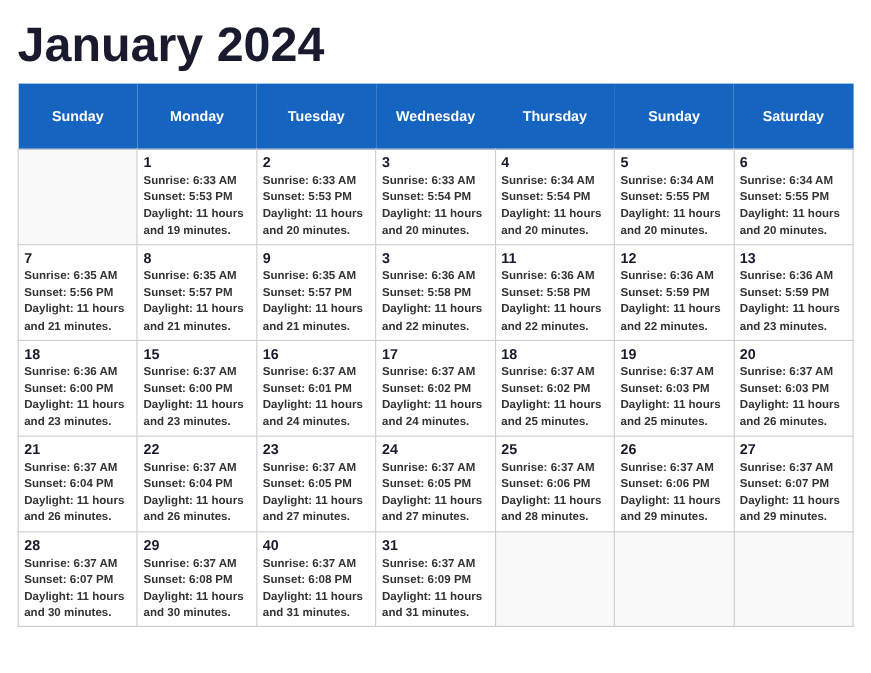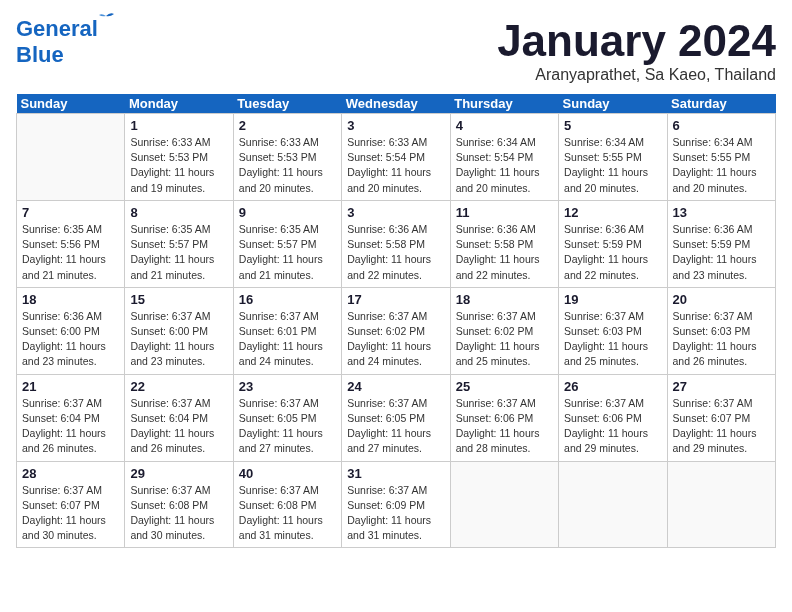--- a/index.html
+++ b/index.html
@@ -34,22 +34,22 @@
       color: #333;
     }
     .calendar {
       width: 100%;
       border-collapse: collapse;
       font-size: 11px;
     }
     .calendar th {
       background: #1565c0;
       color: #fff;
-      padding: 2px 4px;
-      text-align: left;
+      padding: 22px 4px;
+      text-align: center;
       font-size: 13px;
       font-weight: bold;
     }
     .calendar td {
       border: 1px solid #ccc;
       vertical-align: top;
       padding: 4px 5px;
       height: 80px;
       width: 108px;
     }
@@ -57,44 +57,32 @@
       font-weight: bold;
       font-size: 13px;
       color: #1a1a2e;
       display: block;
       margin-bottom: 2px;
     }
     .day-info {
       color: #333;
       font-size: 10.5px;
       line-height: 1.45;
+      font-weight: bold;
     }
     .empty-cell {
       background: #f9f9f9;
     }
   </style>
 </head>
 <body>
 
 <div class="header-area">
-  <div class="logo">
-    <div style="display:flex;align-items:center;gap:4px;">
-      <div style="position:relative;display:inline-block;">
-        <span style="font-size:22px;font-weight:bold;color:#1565c0;">General</span>
-        <svg style="position:absolute;top:-4px;right:-18px;" width="20" height="16" viewBox="0 0 20 16">
-          <path d="M10 4 Q14 0 18 2 Q14 5 10 4Z" fill="#1565c0"></path>
-          <path d="M10 4 Q6 1 3 3 Q6 5 10 4Z" fill="#4a90d9"></path>
-        </svg>
-      </div>
-    </div>
-    <span style="font-size:22px;font-weight:bold;color:#1565c0;margin-left:0;">Blue</span>
-  </div>
   <div class="title-area">
     <div class="cal-title">January 2024</div>
-    <div class="cal-subtitle">Aranyaprathet, Sa Kaeo, Thailand</div>
   </div>
 </div>
 
 <table class="calendar">
   <thead>
     <tr>
       <th>Sunday</th>
       <th>Monday</th>
       <th>Tuesday</th>
       <th>Wednesday</th>

